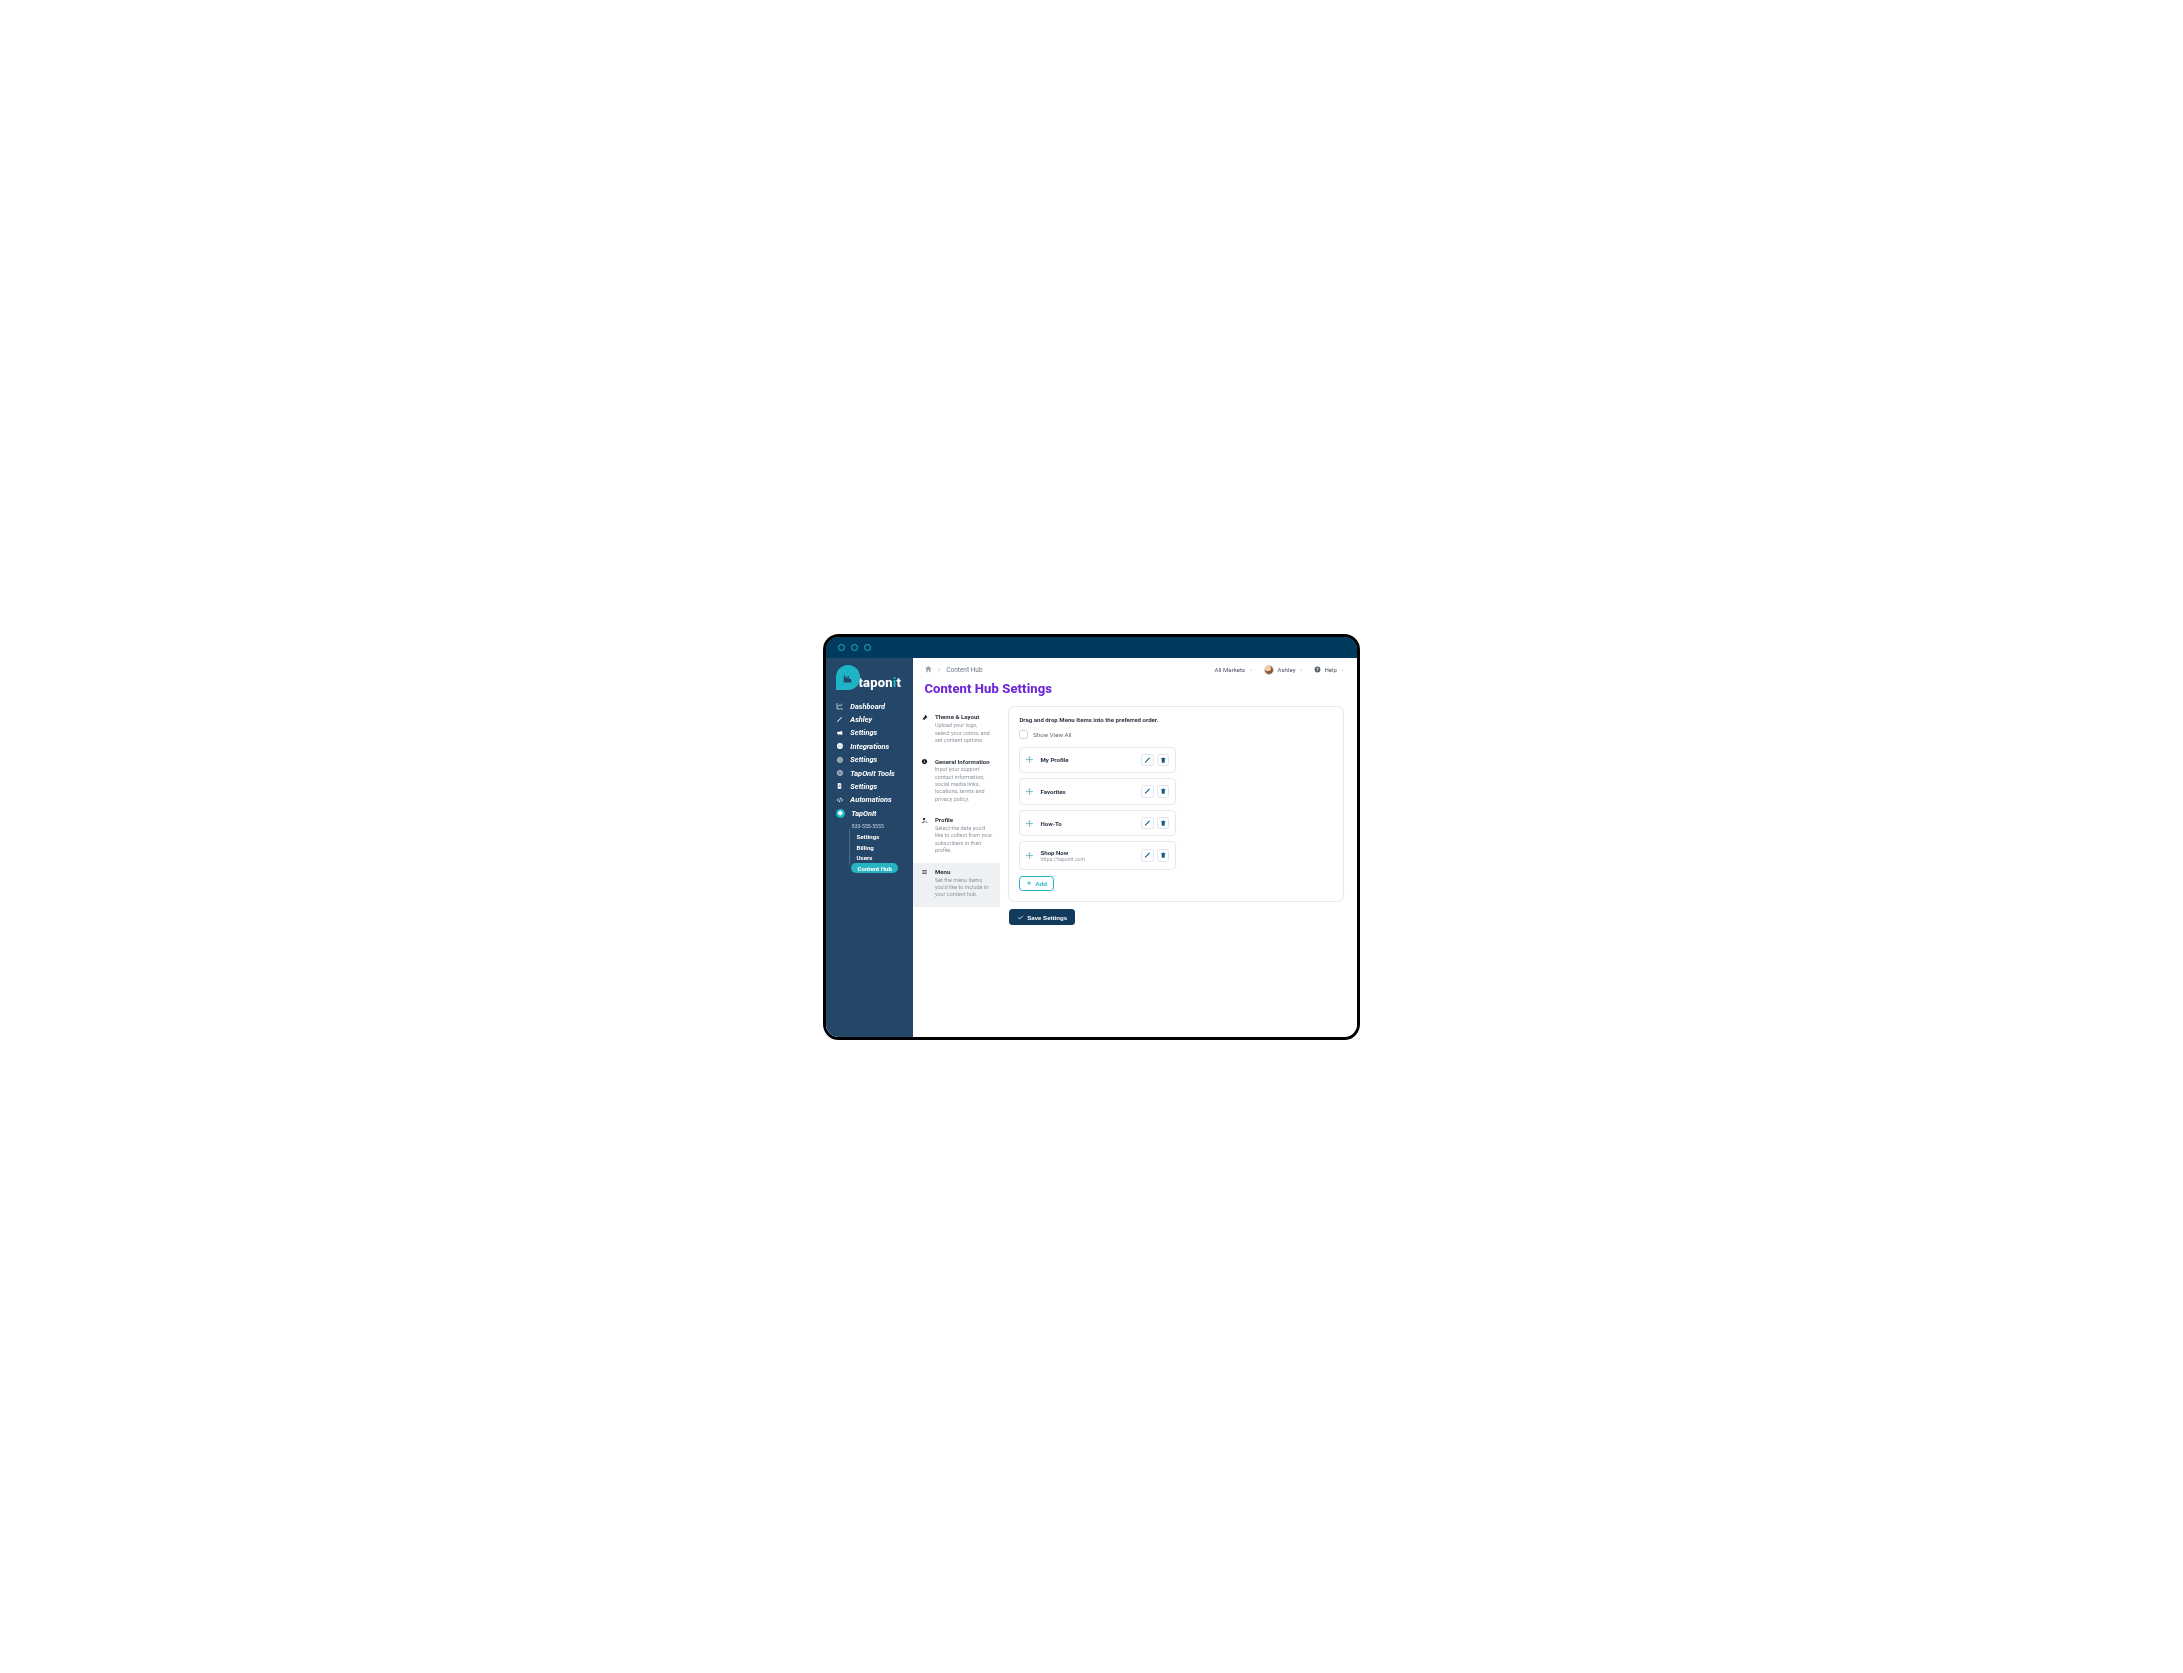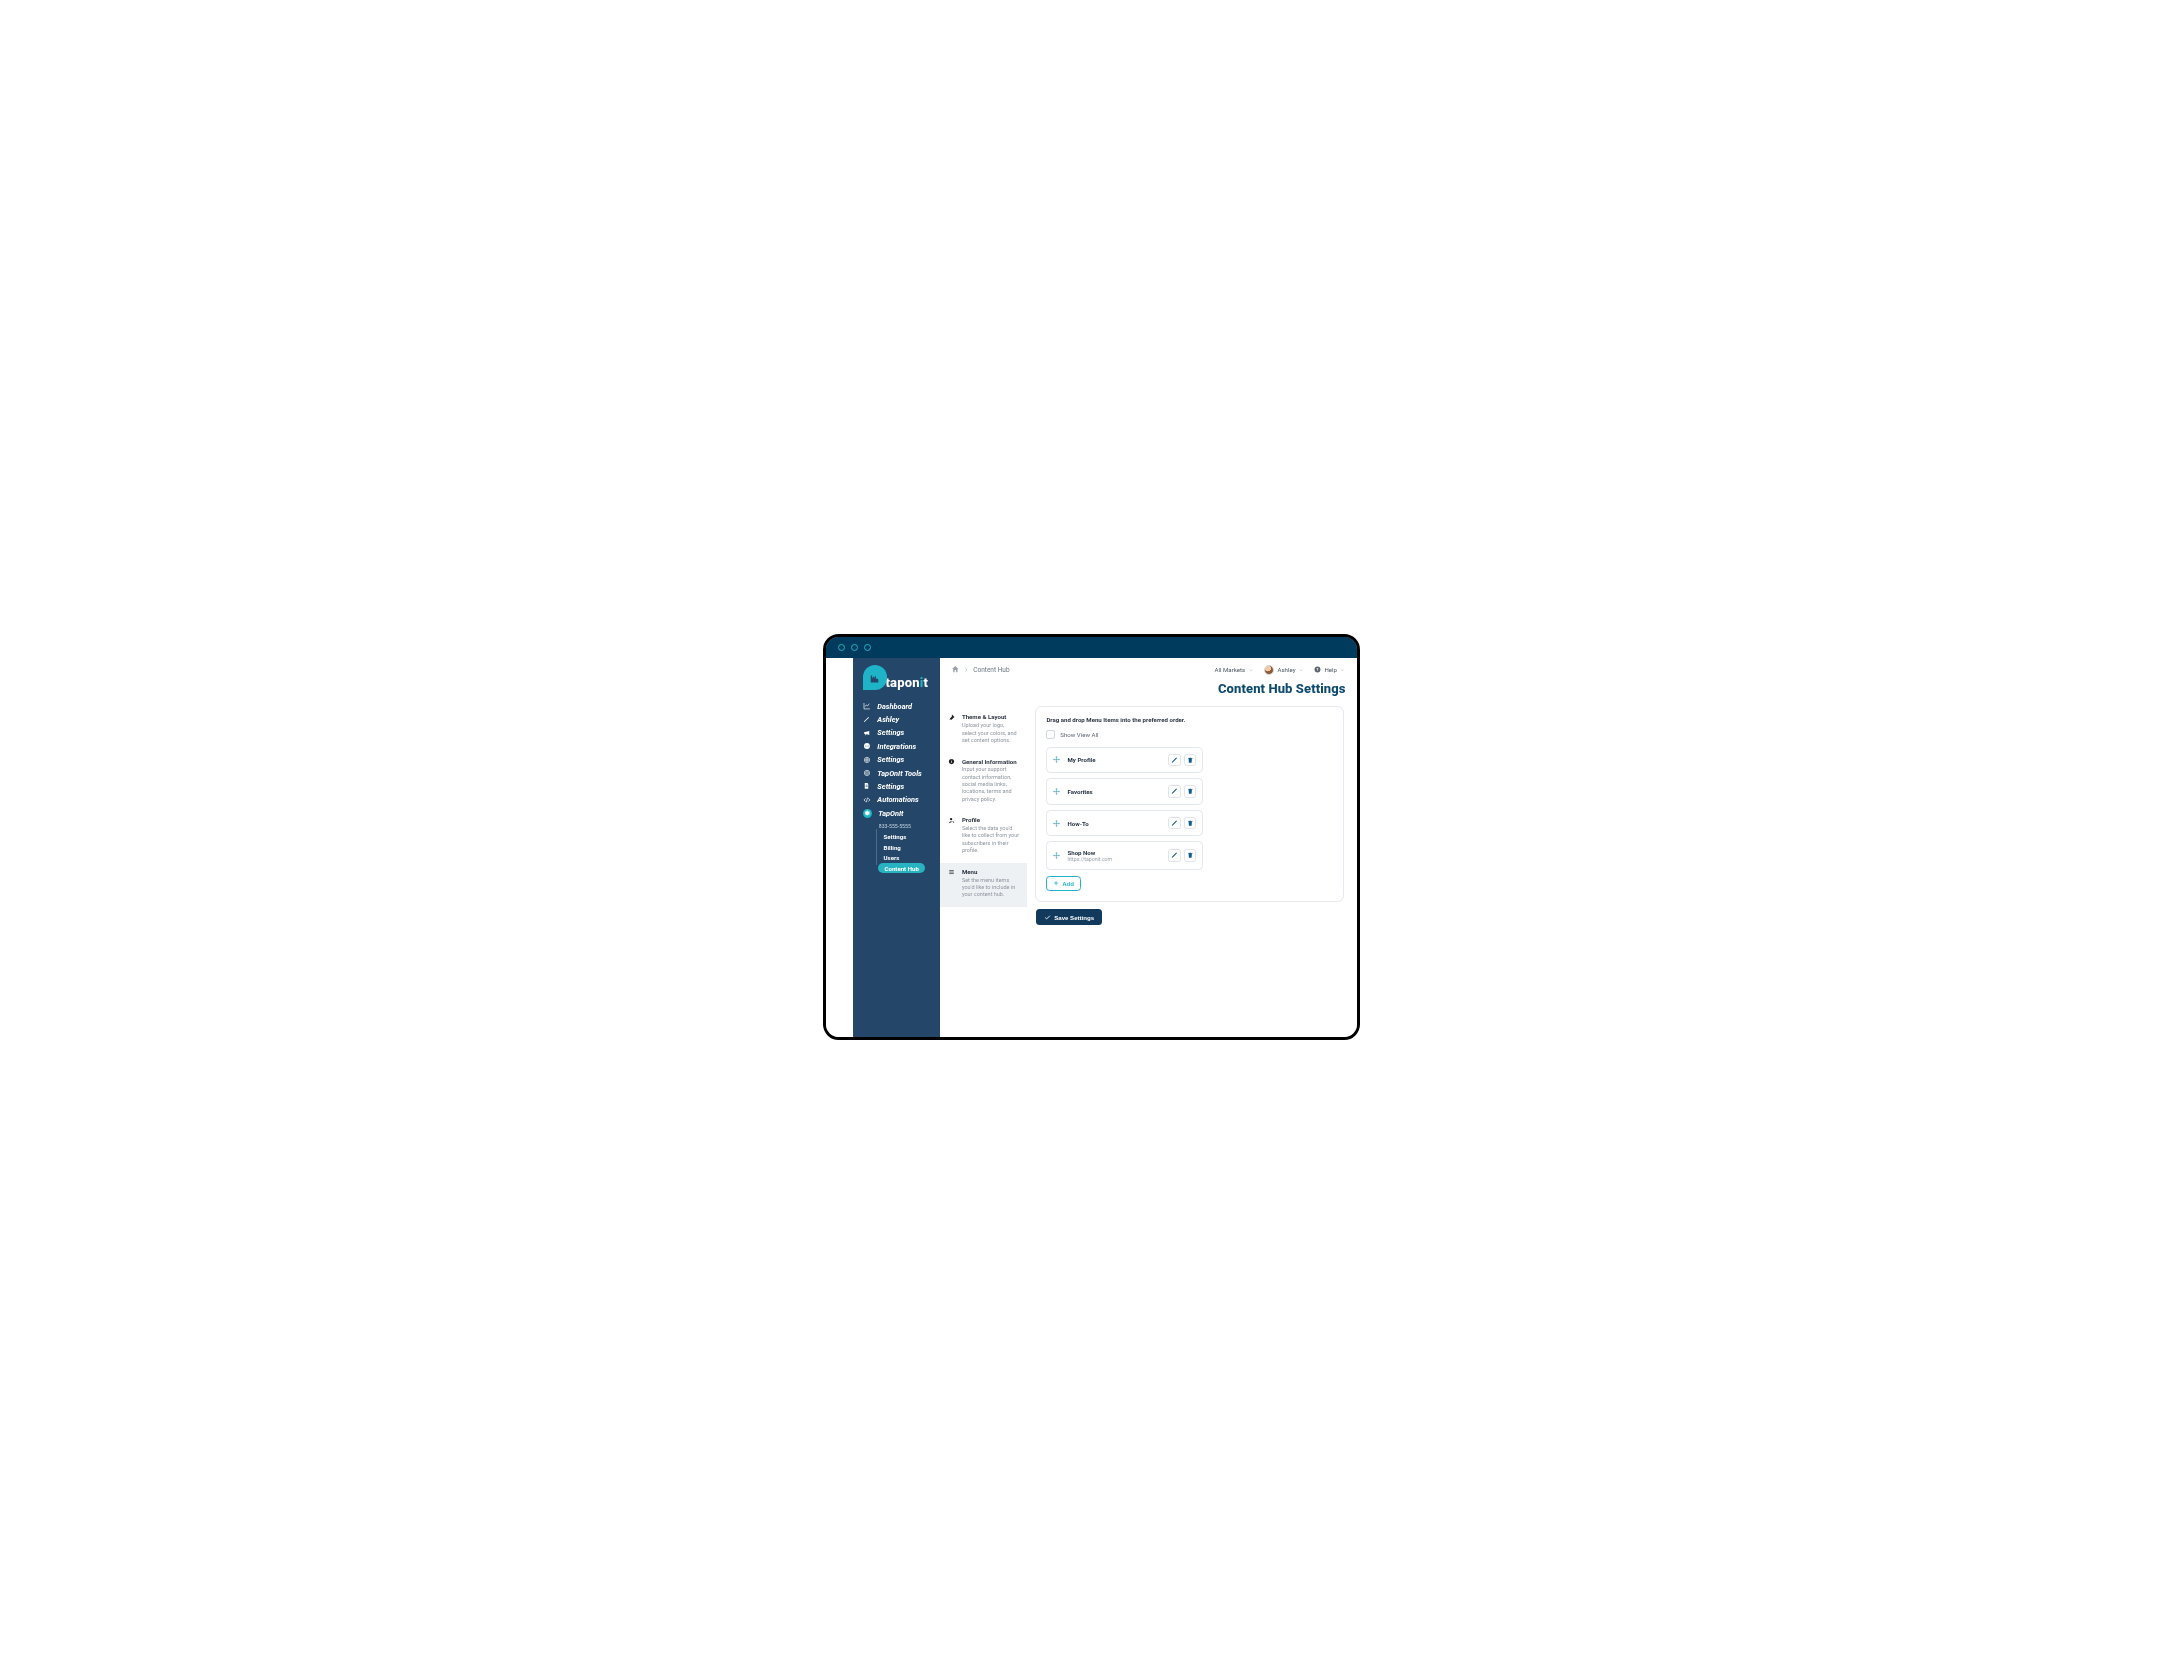--- a/index.html
+++ b/index.html
@@ -47,21 +47,20 @@
   }
 
   
   .sidebar {
     width: 87px;
     background: #244668;
     color: #fff;
     display: flex;
     flex-direction: column;
     padding-top: 4.4px;
-    margin-left: 27px;
   }
   .logo-row {
     display: flex;
     align-items: flex-end;
     gap: 0.9px;
     padding: 3.5px 7.9px 7.9px 9.6px;
     font-weight: 800;
   }
   .logo-mark {
     width: 24.5px; height: 24.5px;
@@ -110,21 +109,21 @@
     padding: 7px 12.2px 2.6px 11.4px;
     color:#6b7785;
   }
   .crumbs { display:flex; align-items:center; gap:4.4px; font-size:6.5px; }
   .crumbs svg { color:#8a96a3; }
   .top-right { display:flex; align-items:center; gap:10.5px; font-size:6.1px; color:#4a5560;}
   .top-right .pill { display:flex; align-items:center; gap:3.5px; cursor:pointer;}
   .avatar { width:10.5px; height:10.5px; border-radius:50%; background: radial-gradient(circle at 35% 30%, #f3c9a0 0 40%, #8a5a3a 41% 100%); border:0.4px solid #d0d0d0;}
   .chevdown { width:4.4px; height:4.4px; }
 
-  .page-title { font-size: 13px; font-weight: 800; color:#0c4a6e; padding: 3.5px 11.4px 8.7px; letter-spacing:0.1px;text-align:right;}
+  .page-title { font-size: 13px; font-weight: 800; color:#6d28d9; padding: 3.5px 11.4px 8.7px; letter-spacing:0.1px;}
 
   .body-row { display:flex; align-items:flex-start; }
 
   
   .subcol { width: 87px; padding: 3.5px 0 0 0; }
   .subitem { display:flex; gap:6.1px; padding: 5.2px 7.9px 7.9px 7.9px; cursor:pointer; }
   .subitem .sico { width:7.9px; color:#333; flex-shrink:0; padding-top:0.9px;}
   .subitem .stitle { font-size:6.1px; font-weight:700; color:#2d3640; }
   .subitem .sdesc { font-size:5.5px; color:#8d96a0; line-height:1.35; margin-top:1.7px; max-width: 65px;}
   .subitem.active { background:#eef1f3; }

